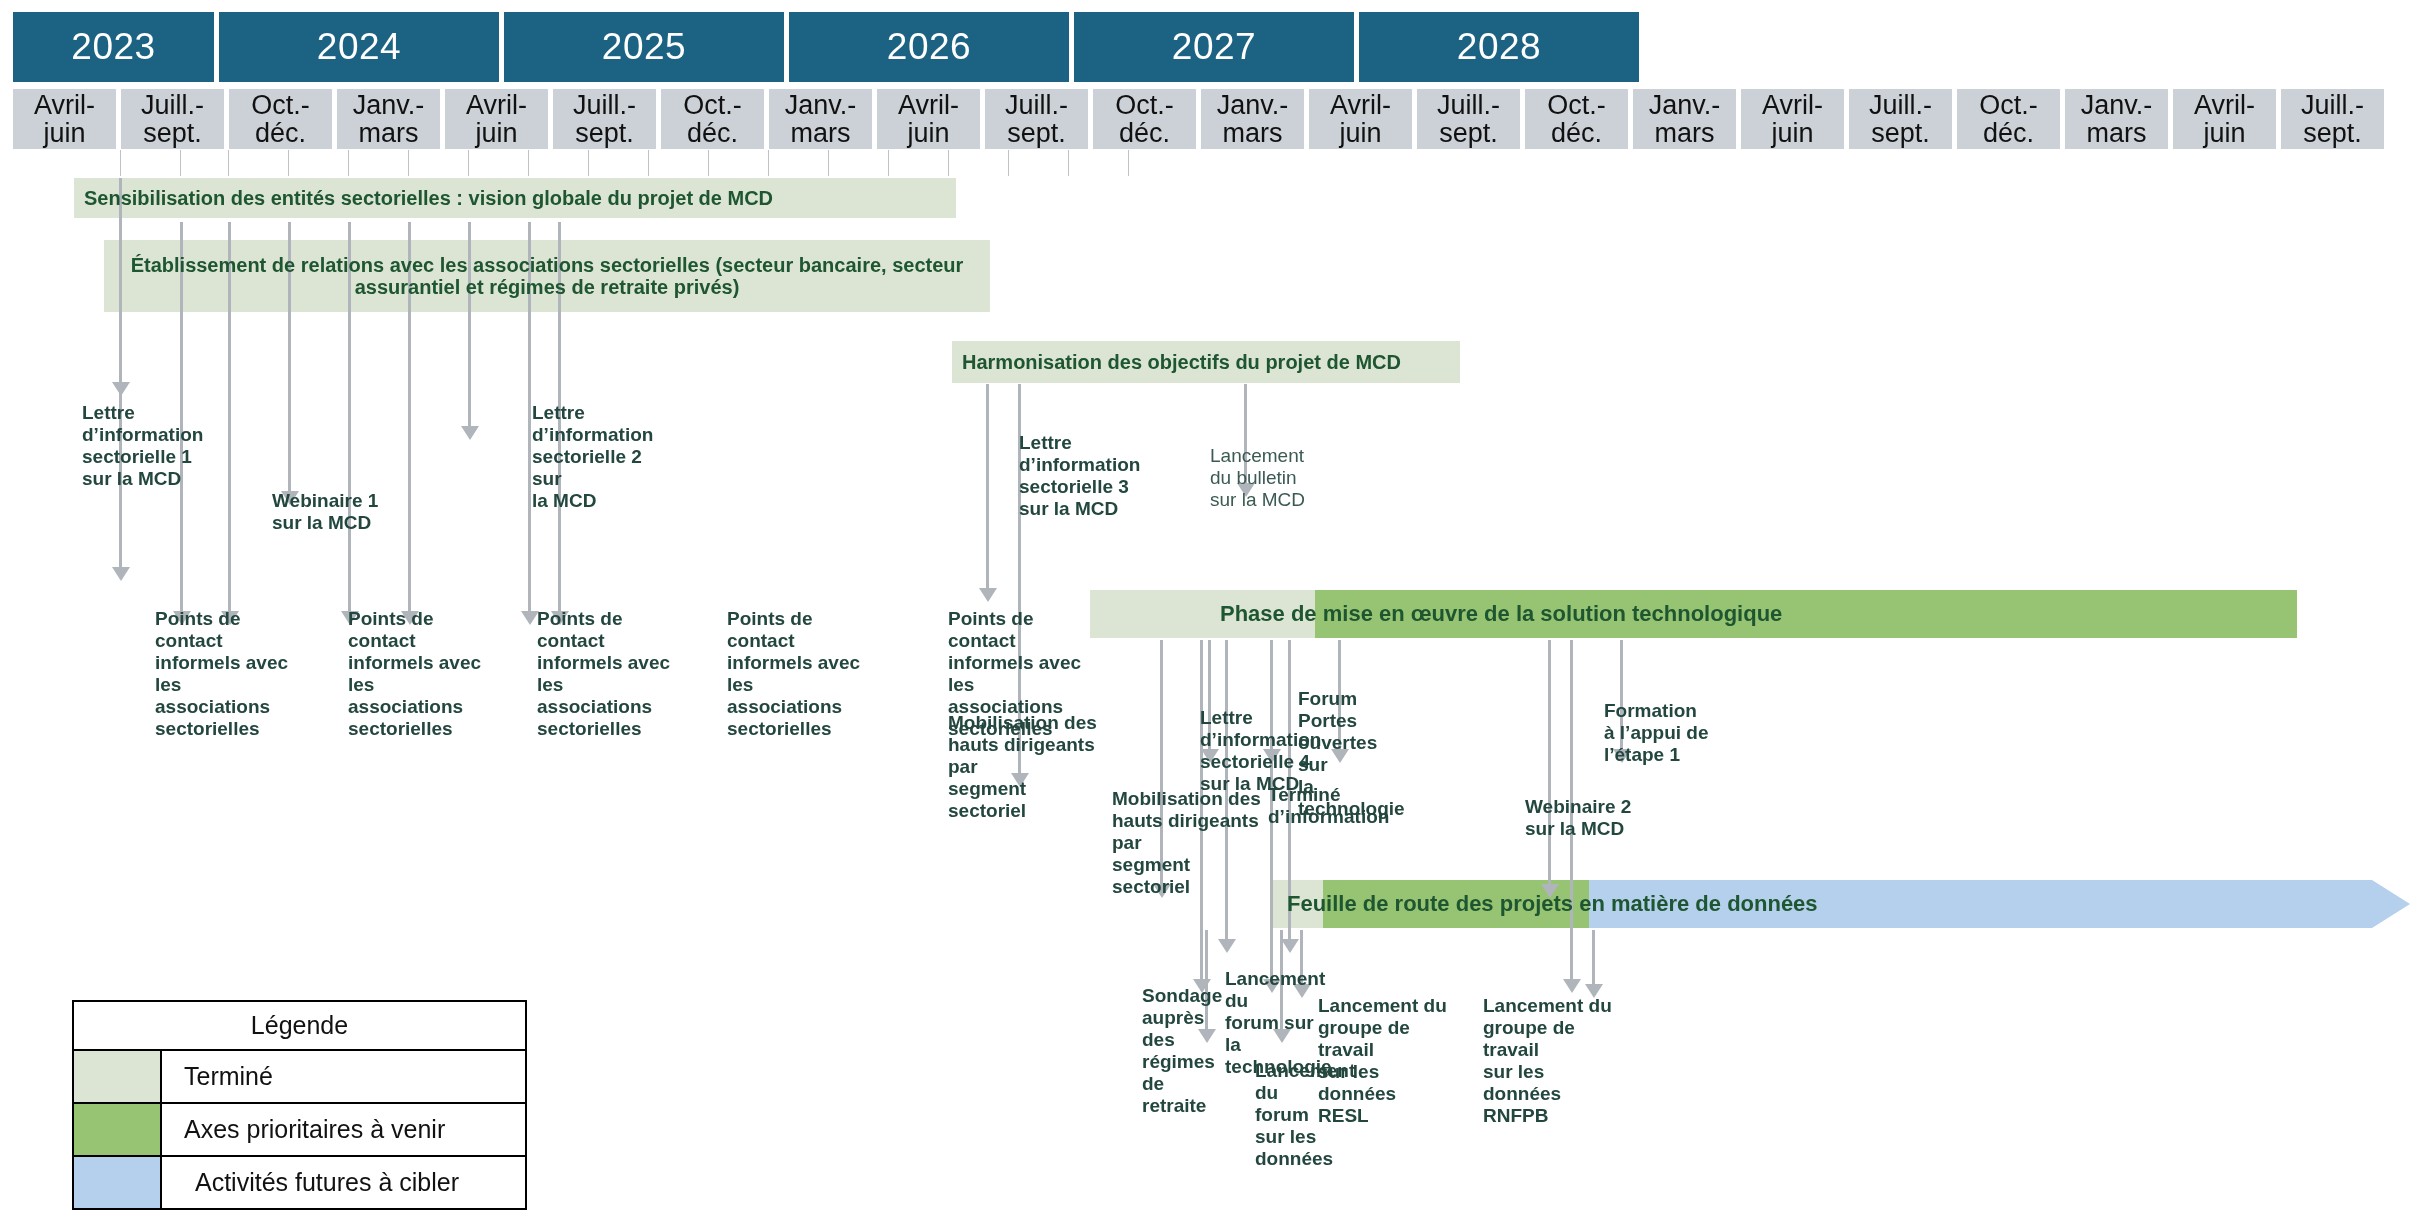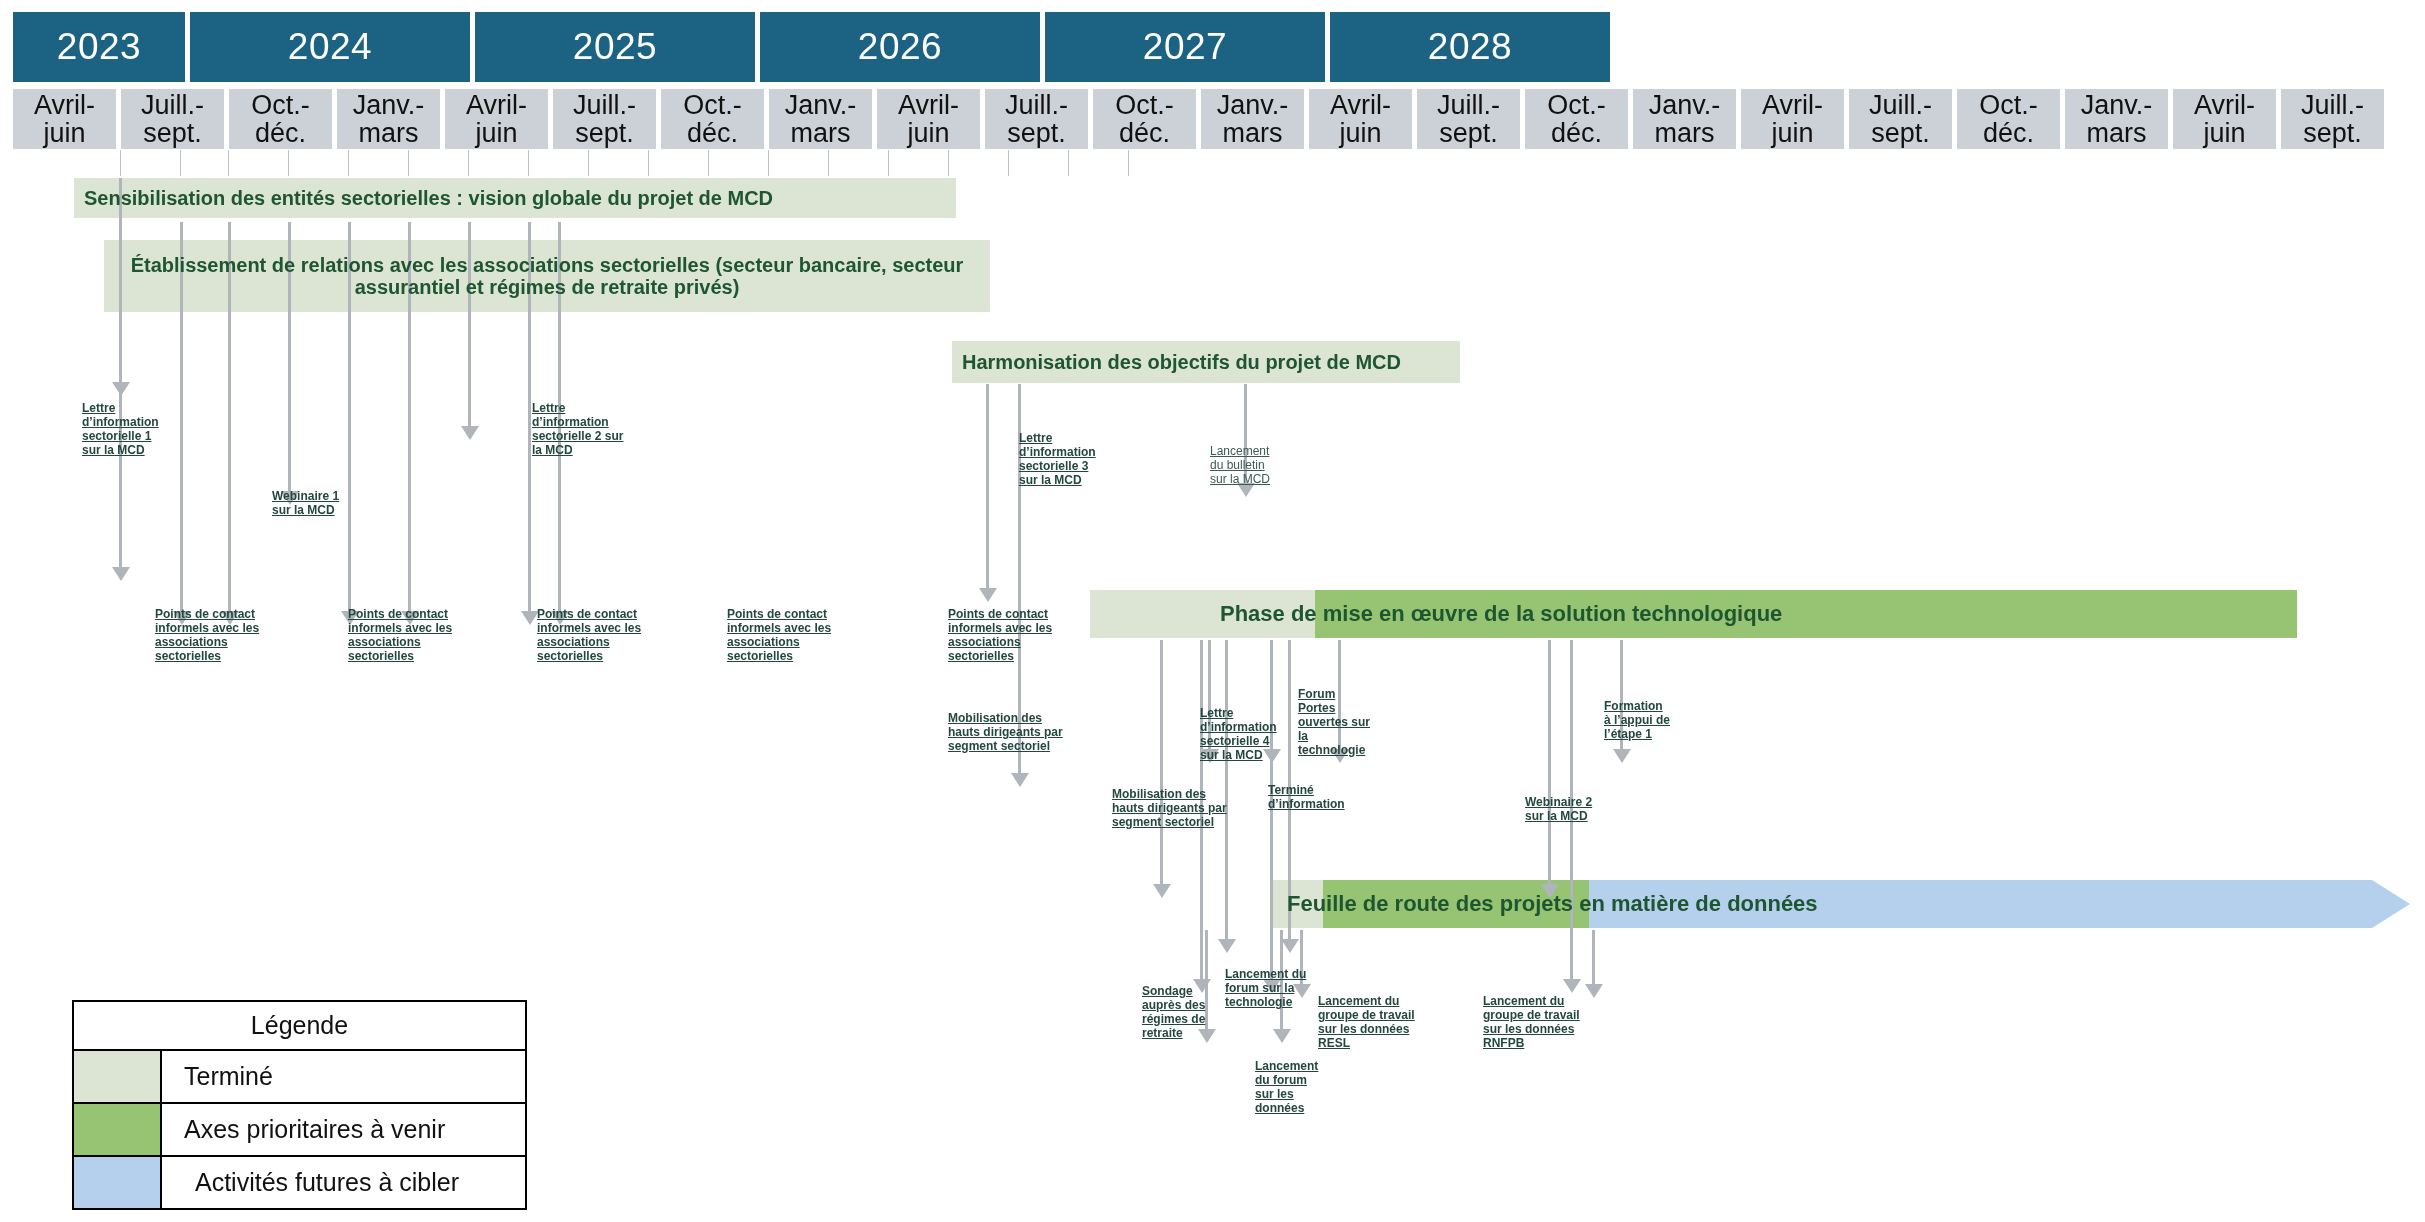--- a/index.html
+++ b/index.html
@@ -53,46 +53,45 @@
     width:0;height:0;
     border-left:9px solid transparent;
     border-right:9px solid transparent;
     border-top:14px solid #AFB5BA;
   }
 
   
   .note{
     position:absolute;
     color:#23473F;
-    font-size:12px;
+    font-size:19px;
     font-weight:700;
     line-height:1.16;
     white-space:pre-line;
-    text-decoration:underline;
   }
   .note.light{font-weight:400;color:#3C5A54;}
 
   
   .legend{position:absolute;left:72px;top:1000px;width:455px;border:2px solid #000;box-sizing:border-box;background:#fff;}
   .legend-title{
     height:47px;display:flex;align-items:center;justify-content:center;
     font-size:25px;color:#111;border-bottom:2px solid #000;
   }
   .legend-row{display:flex;height:51px;border-bottom:2px solid #000;}
   .legend-row:last-child{border-bottom:none;gap:11px;}
   .legend-swatch{width:88px;border-right:2px solid #000;box-sizing:border-box;}
   .legend-label{flex:1;display:flex;align-items:center;padding-left:22px;font-size:25px;color:#111;}
 </style>
 </head>
 <body>
 
 <div id="root">
 
   <div class="years">
-    <div class="year-cell" style="width:172px">
+    <div class="year-cell" style="width:201px">
         <span>2023</span>
       </div>
     <div class="year-cell" style="width:280px">
         <span>2024</span>
       </div>
     <div class="year-cell" style="width:280px">
         <span>2025</span>
       </div>
     <div class="year-cell" style="width:280px">
         <span>2026</span>

